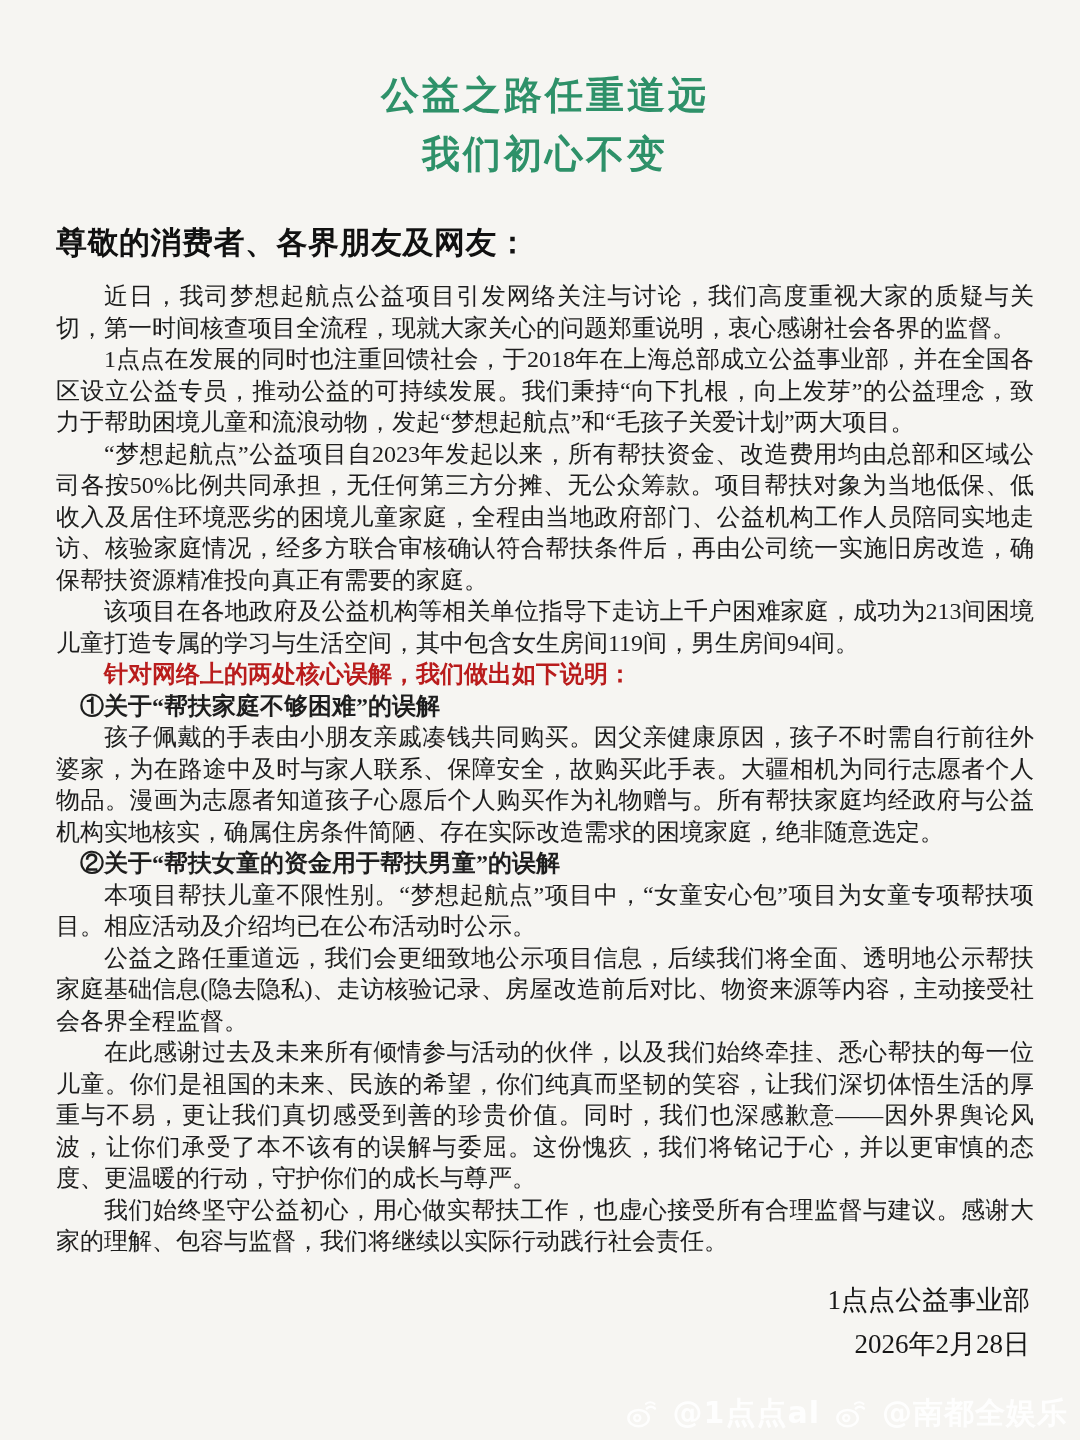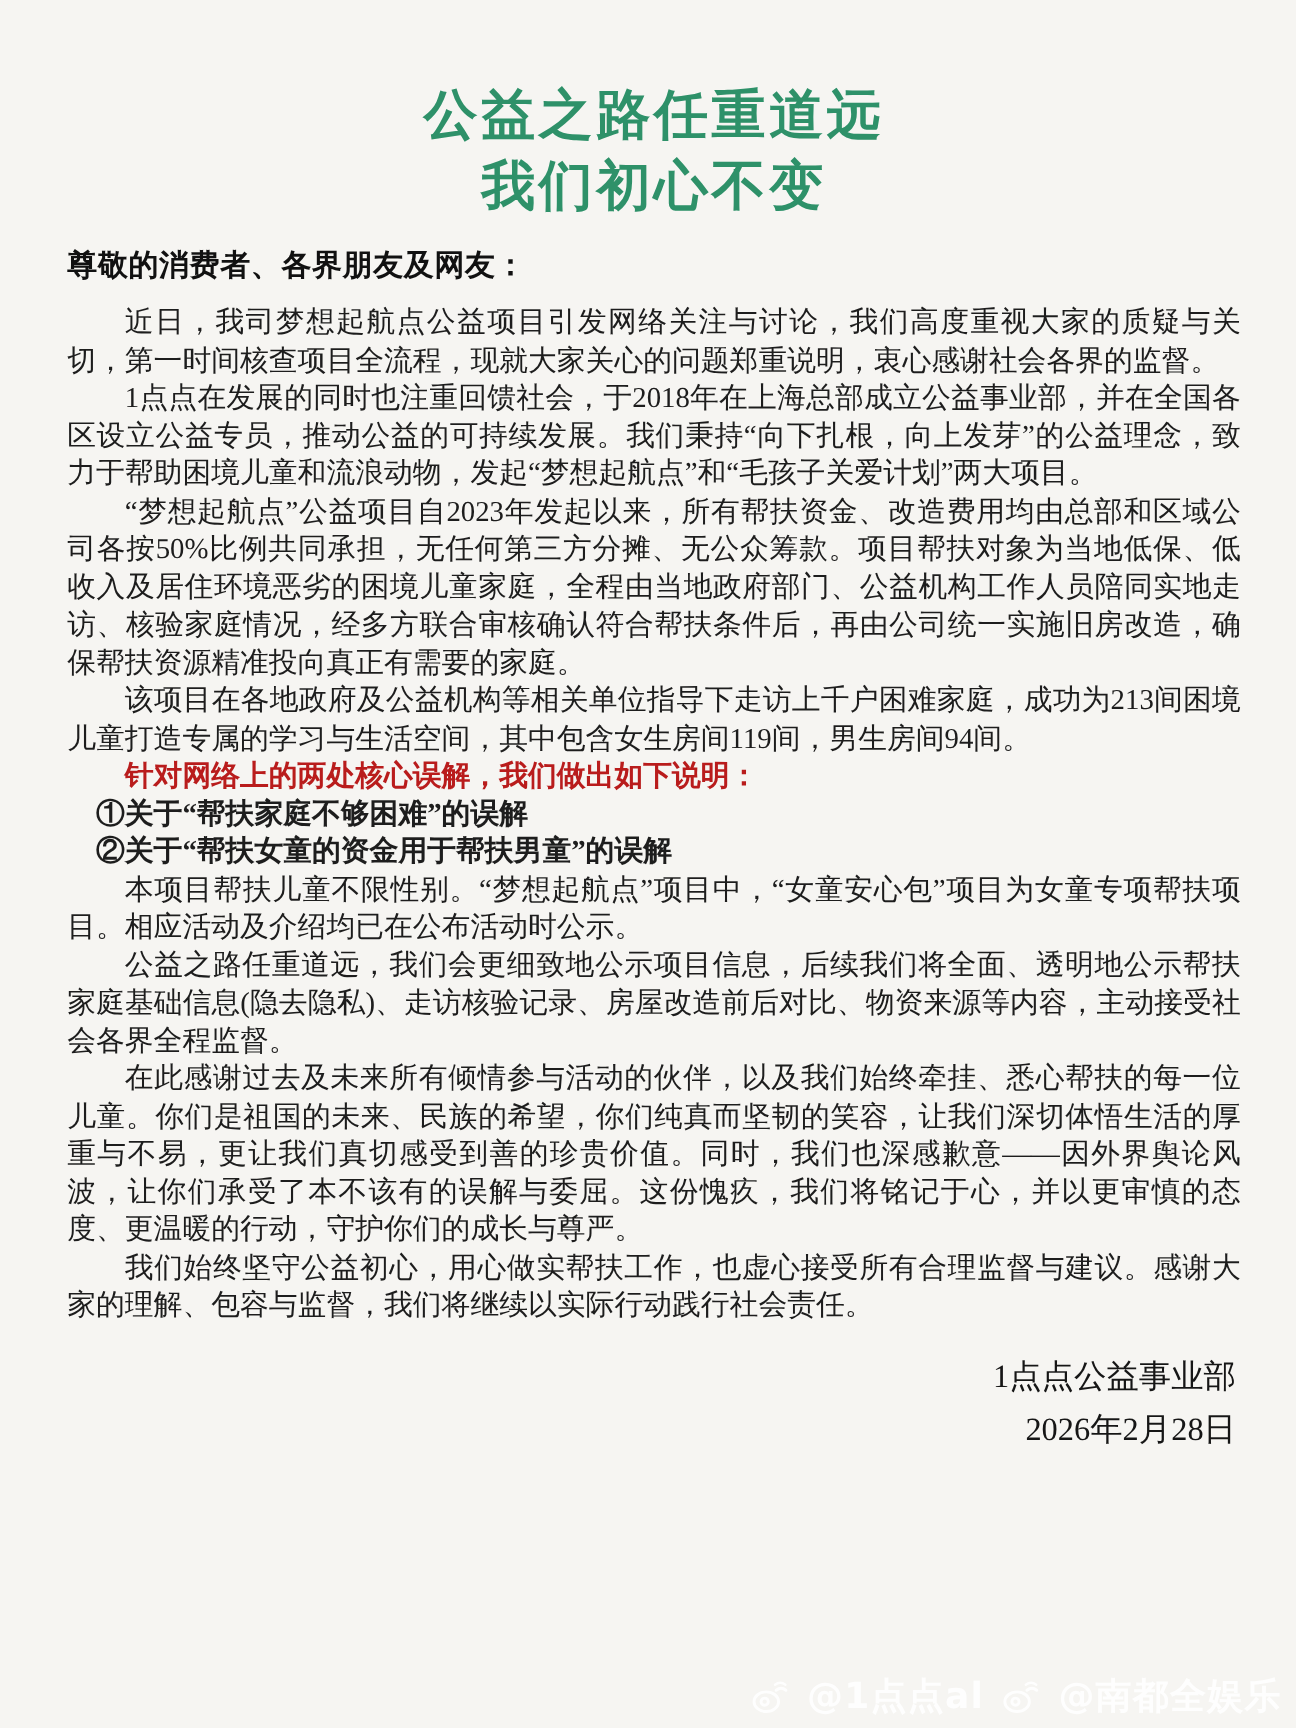--- a/index.html
+++ b/index.html
@@ -15,28 +15,28 @@
   .page {
     width:1080px; height:1440px;
     padding:66px 46px 0 56px;
     position:relative;
   }
   .title {
     text-align:center;
     color: var(--accent, #2e9169);
     font-family:"DejaVu Sans","Liberation Sans",sans-serif;
     font-weight:700;
-    font-size:45px;
+    font-size:38px;
     line-height:59px;
     letter-spacing:3px;
   }
   .title-line { display:block; }
   .salutation {
-    margin-top:20px;
-    font-size:25px;
+    margin-top:38px;
+    font-size:31px;
     font-weight:700;
     color:#111;
     letter-spacing:0.5px;
   }
   .body-text {
     margin-top:17px;
     font-size:24px;
     line-height:31.5px;
     text-align:justify;
     color:#1d1d1d;
@@ -78,20 +78,21 @@
 
   <p class="salutation">尊敬的消费者、各界朋友及网友：</p>
 
   <div class="body-text">
       <p class="para normal">近日，我司梦想起航点公益项目引发网络关注与讨论，我们高度重视大家的质疑与关切，第一时间核查项目全流程，现就大家关心的问题郑重说明，衷心感谢社会各界的监督。</p>
       <p class="para normal">1点点在发展的同时也注重回馈社会，于2018年在上海总部成立公益事业部，并在全国各区设立公益专员，推动公益的可持续发展。我们秉持“向下扎根，向上发芽”的公益理念，致力于帮助困境儿童和流浪动物，发起“梦想起航点”和“毛孩子关爱计划”两大项目。</p>
       <p class="para normal">“梦想起航点”公益项目自2023年发起以来，所有帮扶资金、改造费用均由总部和区域公司各按50%比例共同承担，无任何第三方分摊、无公众筹款。项目帮扶对象为当地低保、低收入及居住环境恶劣的困境儿童家庭，全程由当地政府部门、公益机构工作人员陪同实地走访、核验家庭情况，经多方联合审核确认符合帮扶条件后，再由公司统一实施旧房改造，确保帮扶资源精准投向真正有需要的家庭。</p>
       <p class="para normal">该项目在各地政府及公益机构等相关单位指导下走访上千户困难家庭，成功为213间困境儿童打造专属的学习与生活空间，其中包含女生房间119间，男生房间94间。</p>
       <p class="para heading">针对网络上的两处核心误解，我们做出如下说明：</p>
       <p class="para subhead">①关于“帮扶家庭不够困难”的误解</p>
+      <p class="para normal">孩子佩戴的手表由小朋友亲戚凑钱共同购买。因父亲健康原因，孩子不时需自行前往外婆家，为在路途中及时与家人联系、保障安全，故购买此手表。大疆相机为同行志愿者个人物品。漫画为志愿者知道孩子心愿后个人购买作为礼物赠与。所有帮扶家庭均经政府与公益机构实地核实，确属住房条件简陋、存在实际改造需求的困境家庭，绝非随意选定。</p>
       <p class="para subhead">②关于“帮扶女童的资金用于帮扶男童”的误解</p>
       <p class="para normal">本项目帮扶儿童不限性别。“梦想起航点”项目中，“女童安心包”项目为女童专项帮扶项目。相应活动及介绍均已在公布活动时公示。</p>
       <p class="para normal">公益之路任重道远，我们会更细致地公示项目信息，后续我们将全面、透明地公示帮扶家庭基础信息(隐去隐私)、走访核验记录、房屋改造前后对比、物资来源等内容，主动接受社会各界全程监督。</p>
       <p class="para normal">在此感谢过去及未来所有倾情参与活动的伙伴，以及我们始终牵挂、悉心帮扶的每一位儿童。你们是祖国的未来、民族的希望，你们纯真而坚韧的笑容，让我们深切体悟生活的厚重与不易，更让我们真切感受到善的珍贵价值。同时，我们也深感歉意——因外界舆论风波，让你们承受了本不该有的误解与委屈。这份愧疚，我们将铭记于心，并以更审慎的态度、更温暖的行动，守护你们的成长与尊严。</p>
       <p class="para normal">我们始终坚守公益初心，用心做实帮扶工作，也虚心接受所有合理监督与建议。感谢大家的理解、包容与监督，我们将继续以实际行动践行社会责任。</p>
     </div>
 
   <div class="signature">
     <div>1点点公益事业部</div>
     <div>2026年2月28日</div>

